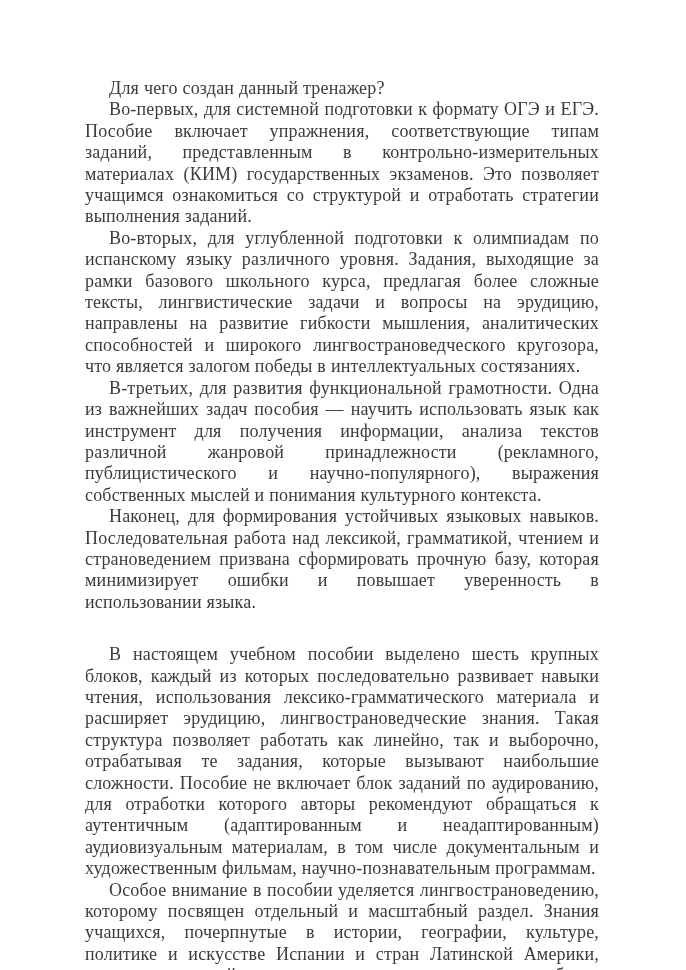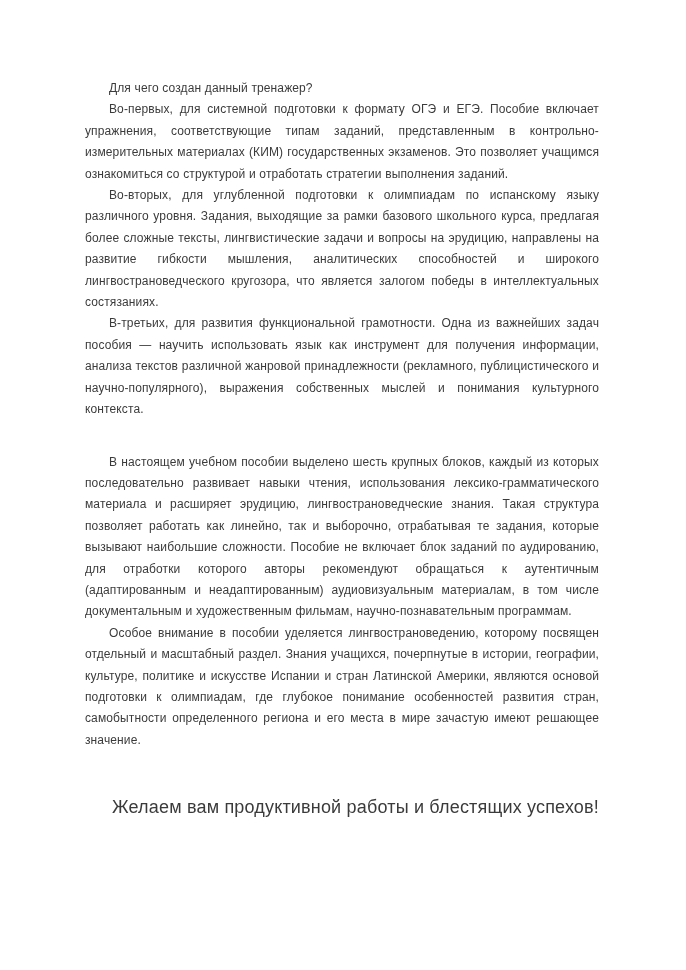--- a/index.html
+++ b/index.html
@@ -29,26 +29,27 @@
     left: 85px;
     top: 78px;
     width: 514px;
   }
 
   .para {
     margin: 0;
     text-align: justify;
     text-justify: inter-word;
     text-indent: 24px;
-    font-size: 12px;
+    font-size: 18px;
     line-height: 21.4px;
     letter-spacing: 0.01em;
     -webkit-hyphens: none;
     hyphens: none;
     word-spacing: 0.01em;
+    font-family: Liberation Serif, serif;
   }
 
   
   .para.block-gap {
     margin-top: 31px;
   }
 
   .closing {
     margin: 0;
     margin-top: 46px;
@@ -66,20 +67,21 @@
   <div class="text-column">
 
     <p class="para">Для чего создан данный тренажер?</p>
 
     <p class="para">Во-первых, для системной подготовки к формату ОГЭ и ЕГЭ. Пособие включает упражнения, соответствующие типам заданий, представленным в контрольно-измерительных материалах (КИМ) государственных экзаменов. Это позволяет учащимся ознакомиться со структурой и отработать стратегии выполнения заданий.</p>
 
     <p class="para">Во-вторых, для углубленной подготовки к олимпиадам по испанскому языку различного уровня. Задания, выходящие за рамки базового школьного курса, предлагая более сложные тексты, лингвистические задачи и вопросы на эрудицию, направлены на развитие гибкости мышления, аналитических способностей и широкого лингвострановедческого кругозора, что является залогом победы в интеллектуальных состязаниях.</p>
 
     <p class="para">В-третьих, для развития функциональной грамотности. Одна из важнейших задач пособия — научить использовать язык как инструмент для получения информации, анализа текстов различной жанровой принадлежности (рекламного, публицистического и научно-популярного), выражения собственных мыслей и понимания культурного контекста.</p>
 
+    <p class="para">Наконец, для формирования устойчивых языковых навыков. Последовательная работа над лексикой, грамматикой, чтением и страноведением призвана сформировать прочную базу, которая минимизирует ошибки и повышает уверенность в использовании языка.</p>
 
     <p class="para block-gap">В настоящем учебном пособии выделено шесть крупных блоков, каждый из которых последовательно развивает навыки чтения, использования лексико-грамматического материала и расширяет эрудицию, лингвострановедческие знания. Такая структура позволяет работать как линейно, так и выборочно, отрабатывая те задания, которые вызывают наибольшие сложности. Пособие не включает блок заданий по аудированию, для отработки которого авторы рекомендуют обращаться к аутентичным (адаптированным и неадаптированным) аудиовизуальным материалам, в том числе документальным и художественным фильмам, научно-познавательным программам.</p>
 
     <p class="para">Особое внимание в пособии уделяется лингвострановедению, которому посвящен отдельный и масштабный раздел. Знания учащихся, почерпнутые в истории, географии, культуре, политике и искусстве Испании и стран Латинской Америки, являются основой подготовки к олимпиадам, где глубокое понимание особенностей развития стран, самобытности определенного региона и его места в мире зачастую имеют решающее значение.</p>
 
     <p class="closing">Желаем вам продуктивной работы и блестящих успехов!</p>
 
   </div>
 </div>
 

